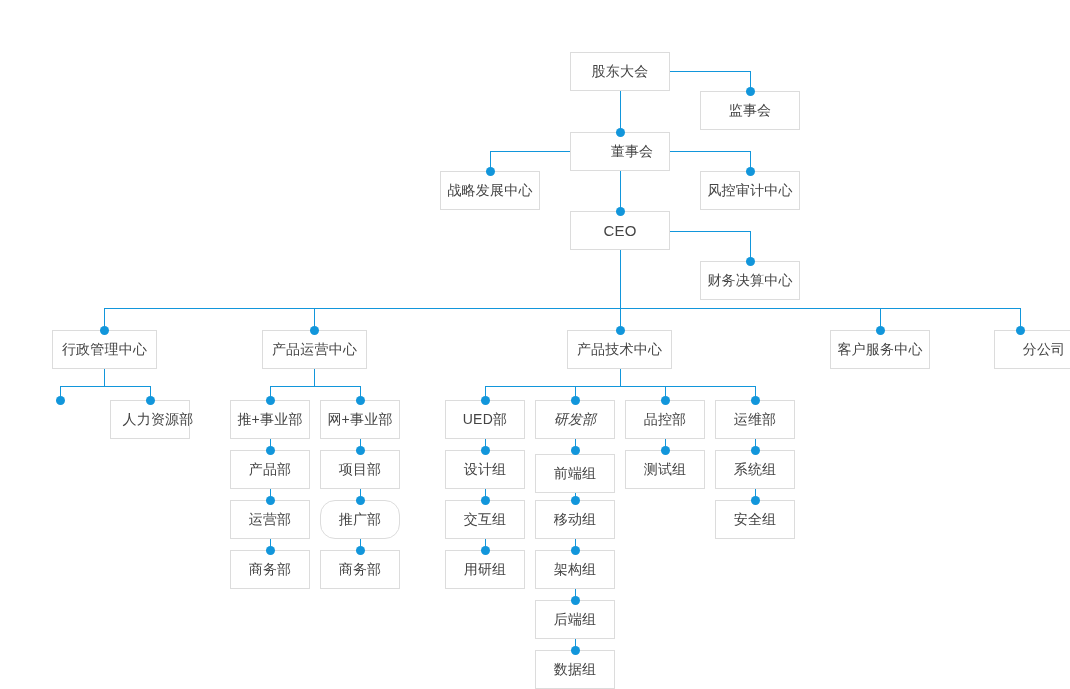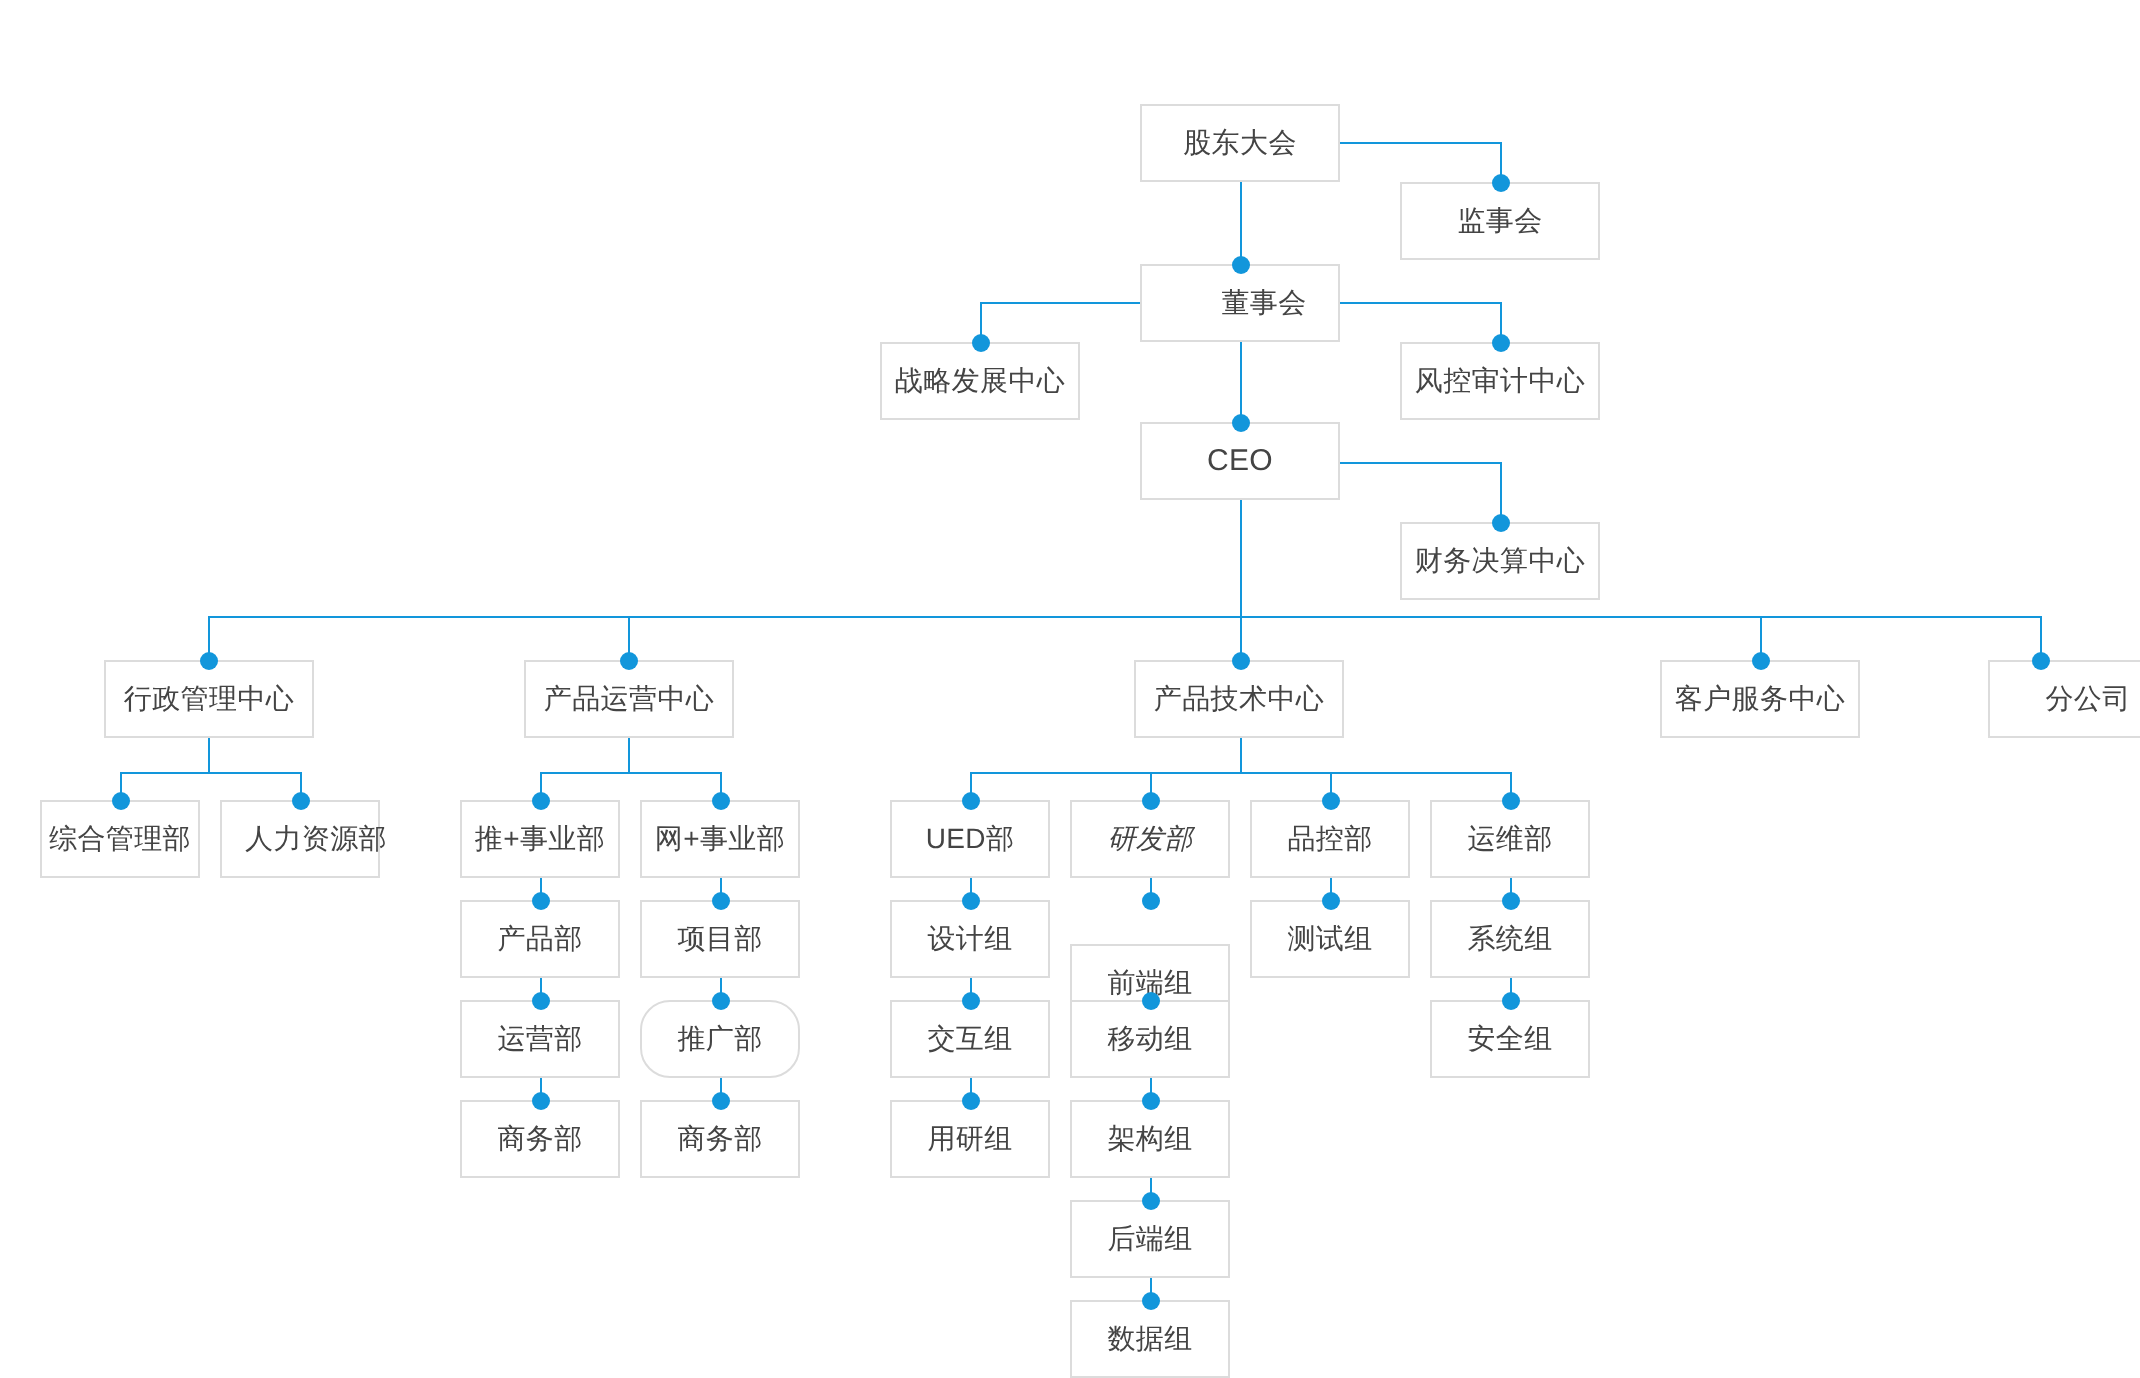--- a/index.html
+++ b/index.html
@@ -171,40 +171,39 @@
   <div class="node" style="left:700px; top:171px; width:100px; height:39px;">风控审计中心</div>
   <div class="node latin" style="left:570px; top:211px; width:100px; height:39px;">CEO</div>
   <div class="node" style="left:700px; top:261px; width:100px; height:39px;">财务决算中心</div>
 
   <div class="node" style="left:52px; top:330px; width:105px; height:39px;">行政管理中心</div>
   <div class="node" style="left:262px; top:330px; width:105px; height:39px;">产品运营中心</div>
   <div class="node" style="left:567px; top:330px; width:105px; height:39px;">产品技术中心</div>
   <div class="node" style="left:830px; top:330px; width:100px; height:39px;">客户服务中心</div>
   <div class="node" style="left:994px; top:330px; width:100px; height:39px;">分公司</div>
 
-  <div class="node" style="left:20px; top:400px; width:80px; height:39px;">综合管理部</div>
   <div class="node" style="left:110px; top:400px; width:80px; height:39px;padding-left:16px;">人力资源部</div>
 
   <div class="node" style="left:230px; top:400px; width:80px; height:39px;">推+事业部</div>
   <div class="node" style="left:230px; top:450px; width:80px; height:39px;">产品部</div>
   <div class="node" style="left:230px; top:500px; width:80px; height:39px;">运营部</div>
   <div class="node" style="left:230px; top:550px; width:80px; height:39px;">商务部</div>
 
   <div class="node" style="left:320px; top:400px; width:80px; height:39px;">网+事业部</div>
   <div class="node" style="left:320px; top:450px; width:80px; height:39px;">项目部</div>
   <div class="node" style="left:320px; top:500px; width:80px; height:39px;border-radius:15px;">推广部</div>
   <div class="node" style="left:320px; top:550px; width:80px; height:39px;">商务部</div>
 
   <div class="node" style="left:445px; top:400px; width:80px; height:39px;">UED部</div>
   <div class="node" style="left:445px; top:450px; width:80px; height:39px;">设计组</div>
   <div class="node" style="left:445px; top:500px; width:80px; height:39px;">交互组</div>
   <div class="node" style="left:445px; top:550px; width:80px; height:39px;">用研组</div>
 
   <div class="node" style="left:535px; top:400px; width:80px; height:39px;font-style:italic;">研发部</div>
-  <div class="node" style="left:535px; top:472px; width:80px; height:39px;">前端组</div>
+  <div class="node" style="left:535px; top:454px; width:80px; height:39px;">前端组</div>
   <div class="node" style="left:535px; top:500px; width:80px; height:39px;">移动组</div>
   <div class="node" style="left:535px; top:550px; width:80px; height:39px;">架构组</div>
   <div class="node" style="left:535px; top:600px; width:80px; height:39px;">后端组</div>
   <div class="node" style="left:535px; top:650px; width:80px; height:39px;">数据组</div>
 
   <div class="node" style="left:625px; top:400px; width:80px; height:39px;">品控部</div>
   <div class="node" style="left:625px; top:450px; width:80px; height:39px;">测试组</div>
 
   <div class="node" style="left:715px; top:400px; width:80px; height:39px;">运维部</div>
   <div class="node" style="left:715px; top:450px; width:80px; height:39px;">系统组</div>

